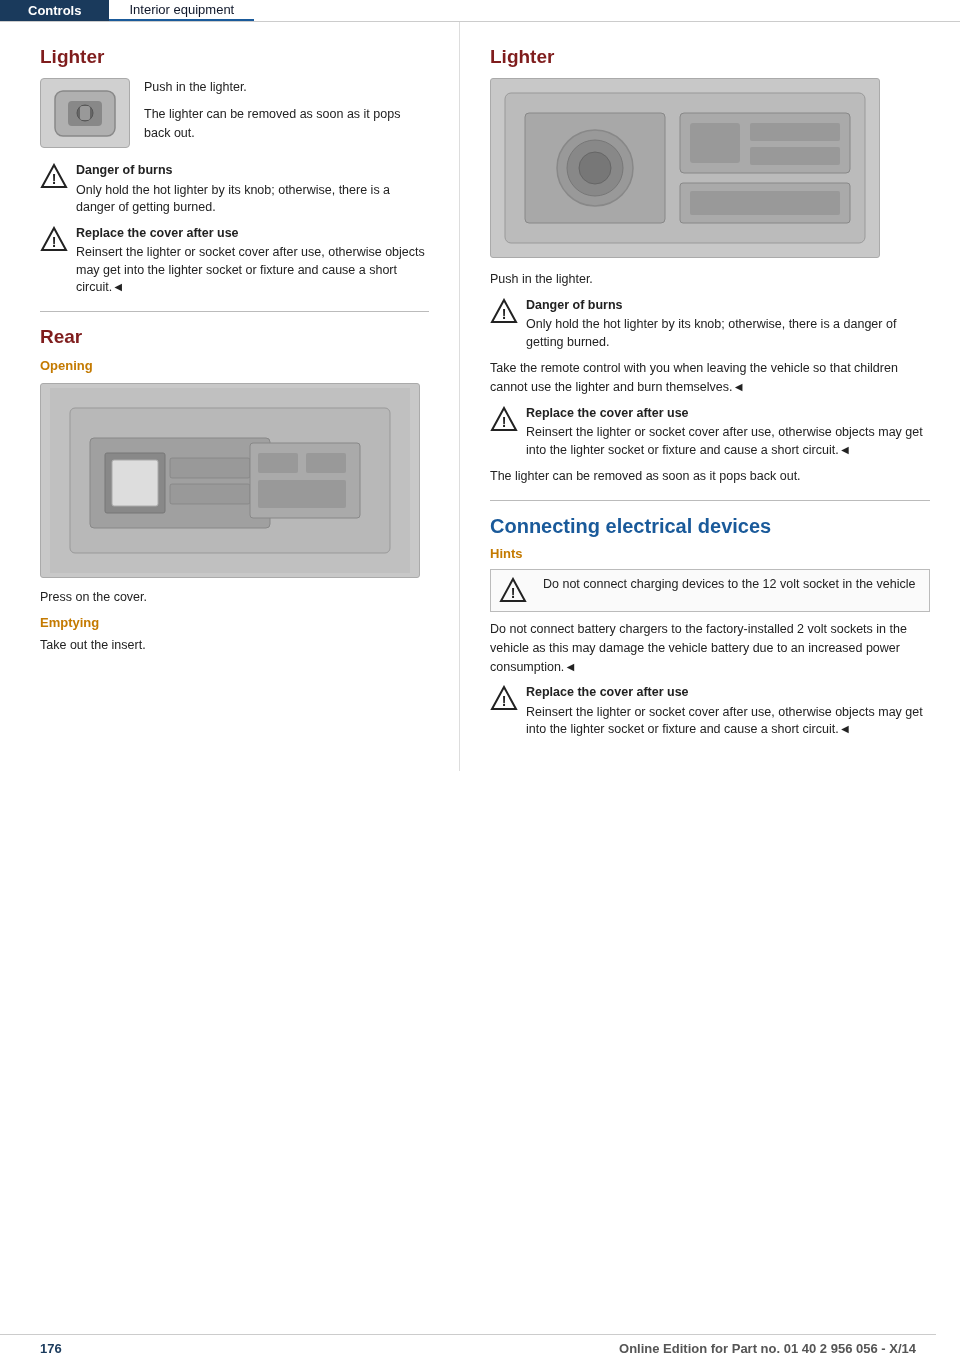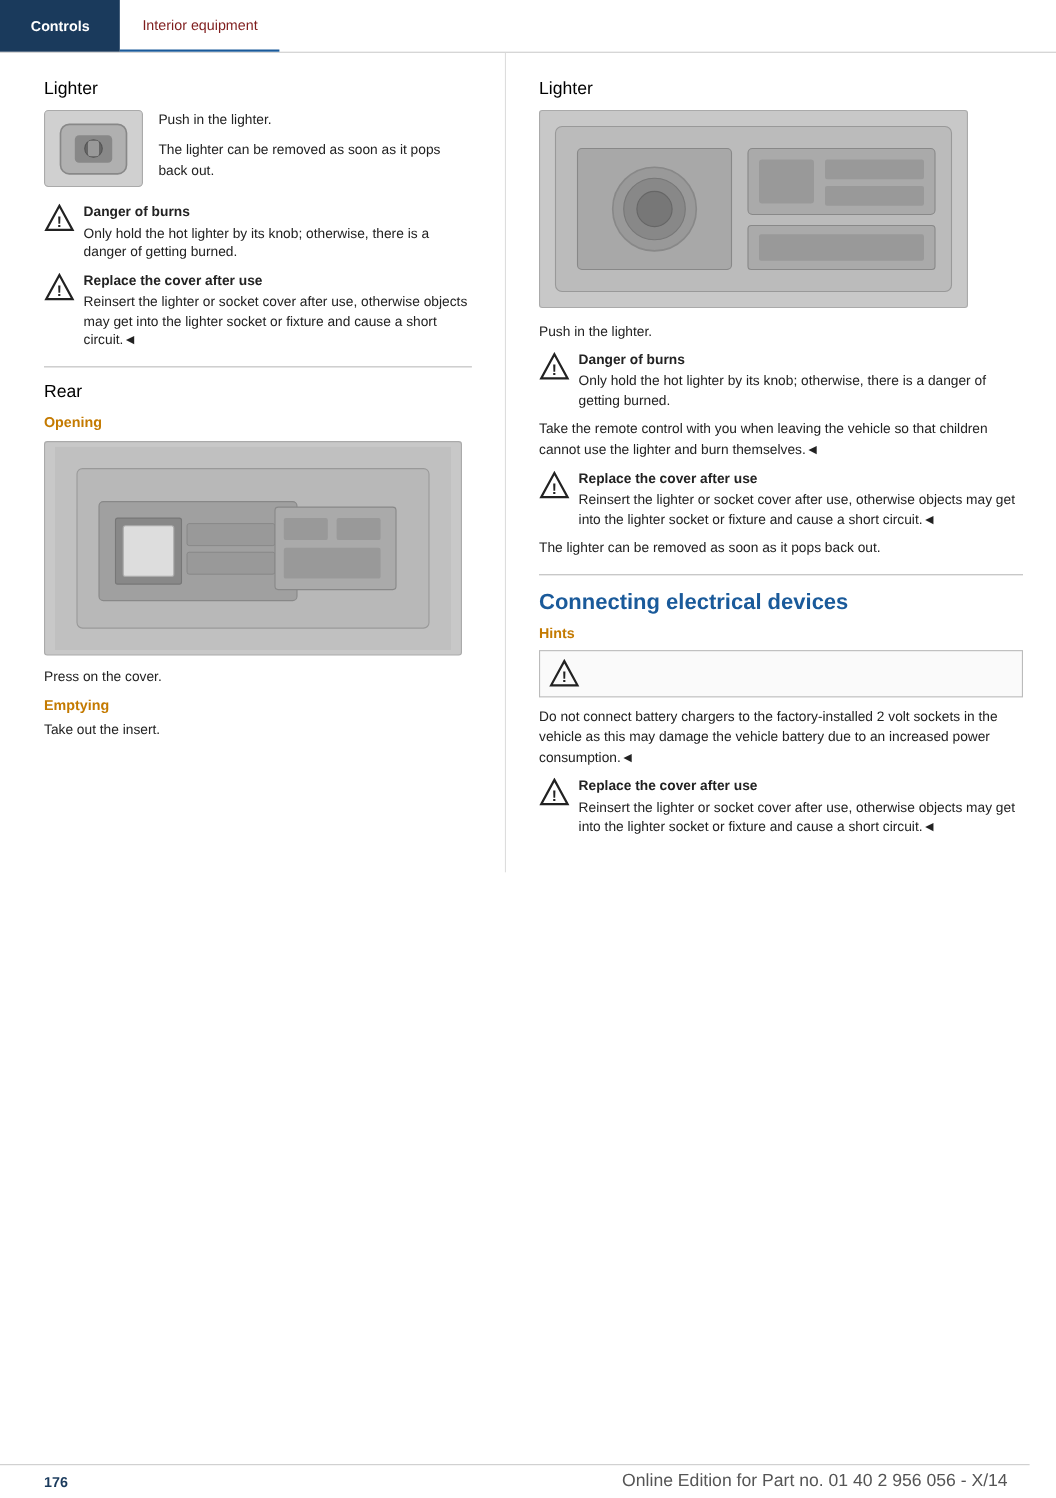--- a/index.html
+++ b/index.html
@@ -8,36 +8,36 @@
       font-size: 13px;
       background: #fff;
       color: #222;
       width: 960px;
       min-height: 1362px;
     }
 
     
     .header {
       display: flex;
-      height: 48px;
+      height: 22px;
       border-bottom: 1px solid #ccc;
     }
     .header-controls {
       background: #1a3a5c;
       color: #fff;
       display: flex;
       align-items: center;
       justify-content: center;
       padding: 0 28px;
       font-size: 13px;
       font-weight: bold;
     }
     .header-interior {
       background: #fff;
-      color: #7f1d1d;
+      color: #0f172a;
       display: flex;
       align-items: center;
       padding: 0 20px;
       font-size: 13px;
       border-bottom: 2px solid #1a5a9a;
     }
 
     
     .main-content {
       display: flex;
@@ -51,23 +51,23 @@
       border-right: 1px solid #ddd;
     }
 
     
     .right-col {
       width: 500px;
       padding: 24px 30px 24px 30px;
     }
 
     .section-title {
-      color: #000000;
-      font-size: 16px;
-      font-weight: normal;
+      color: #7f1d1d;
+      font-size: 19px;
+      font-weight: bold;
       margin-bottom: 10px;
     }
 
     .section-title-large {
       color: #1a5a9a;
       font-size: 20px;
       font-weight: bold;
       margin-bottom: 8px;
       margin-top: 4px;
     }
@@ -173,22 +173,23 @@
       background: #fff;
     }
 
     .page-number {
       font-size: 13px;
       font-weight: bold;
       color: #1a3a5c;
     }
 
     .footer-text {
-      font-size: 16px;
+      font-size: 13px;
       color: #555;
+      font-weight: bold;
     }
 
     .sep-line {
       border: none;
       border-top: 1px solid #bbb;
       margin: 14px 0;
     }
 
     .small-warning-box {
       border: 1px solid #bbb;
@@ -340,20 +341,21 @@
 
     <div class="section-title-large">Connecting electrical devices</div>
 
     <div class="sub-section-title">Hints</div>
 
     <div class="small-warning-box">
       <svg class="warning-icon" viewBox="0 0 28 28" xmlns="http://www.w3.org/2000/svg" style="flex-shrink:0;width:28px;height:28px;">
         <polygon points="14,2 26,24 2,24" fill="none" stroke="#222" stroke-width="2"></polygon>
         <text x="14" y="21" text-anchor="middle" font-size="14" font-weight="bold" fill="#222">!</text>
       </svg>
+      <div style="font-size:12.5px;line-height:1.4;">Do not connect charging devices to the 12 volt socket in the vehicle</div>
     </div>
 
     <p>Do not connect battery chargers to the factory-installed 2 volt sockets in the vehicle as this may damage the vehicle battery due to an increased power consumption.◄</p>
 
     <div class="warning-block">
       <svg class="warning-icon" viewBox="0 0 28 28" xmlns="http://www.w3.org/2000/svg">
         <polygon points="14,2 26,24 2,24" fill="none" stroke="#222" stroke-width="2"></polygon>
         <text x="14" y="21" text-anchor="middle" font-size="14" font-weight="bold" fill="#222">!</text>
       </svg>
       <div class="warning-text">

